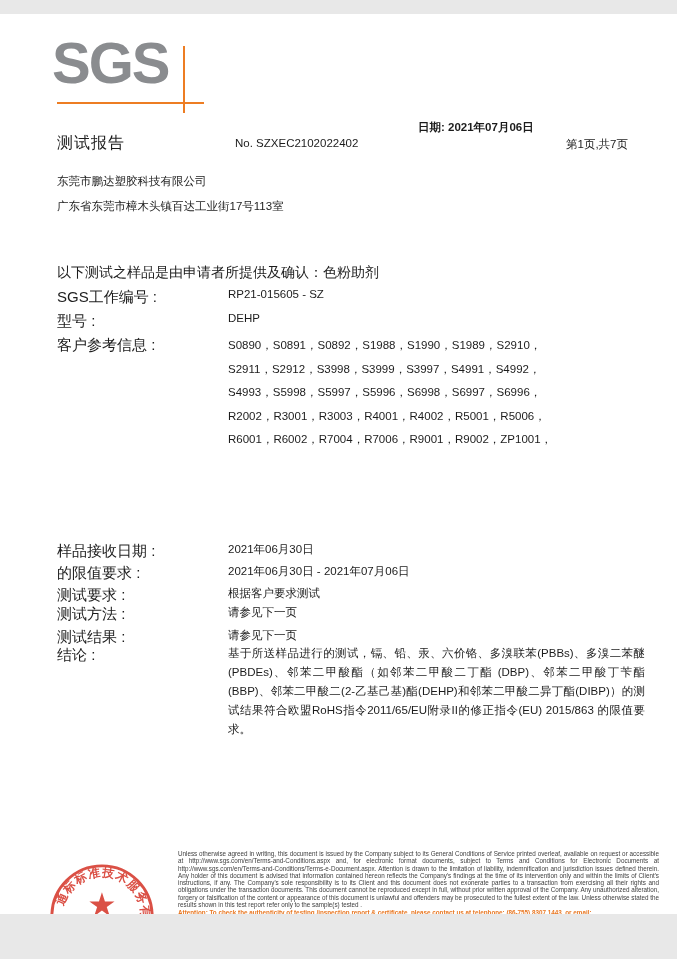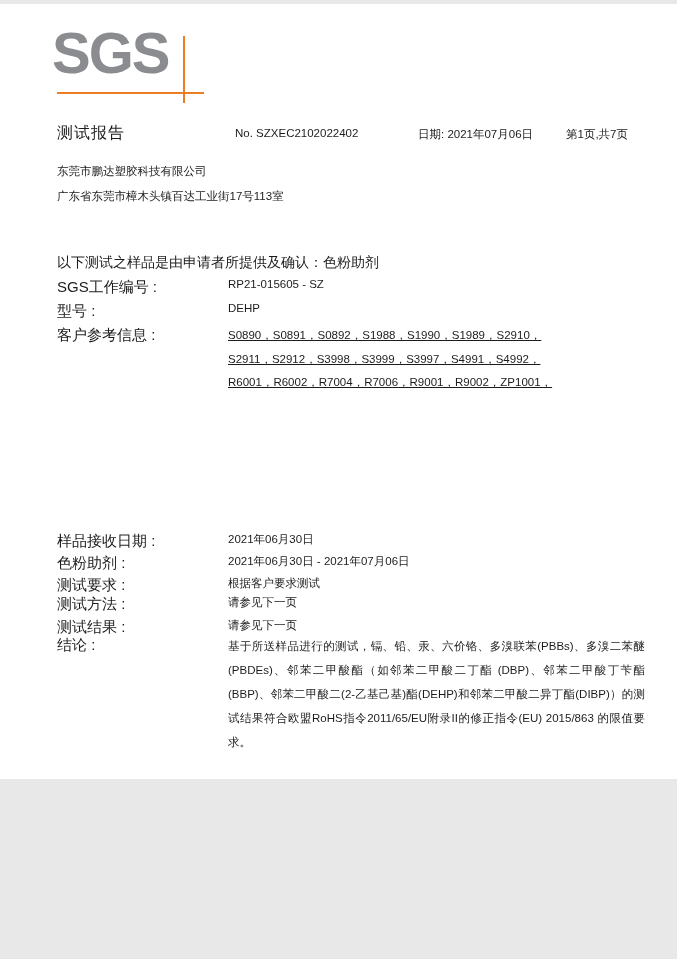--- a/index.html
+++ b/index.html
@@ -1,45 +1,45 @@
 <!DOCTYPE html>
 <html><head>
 <meta charset="utf-8">
 <style>
   html,body{margin:0;padding:0;background:#e8e8e8;}
   .page{
-    position:relative;width:677px;height:775px;margin:4px auto;
+    position:relative;width:677px;height:900px;margin:14px auto;
     background:#ffffff;overflow:hidden;
     font-family:"Liberation Sans","DejaVu Sans",sans-serif;
     color:#1c1c1c;
   }
   .abs{position:absolute;}
   
   .logo-text{
     left:52px;top:20px;font-size:58px;font-weight:bold;color:#8a8c8f;
     letter-spacing:-2px;line-height:1;
   }
   .logo-hline{left:57px;top:88px;width:147px;height:2px;background:#ed7d23;}
   .logo-vline{left:183px;top:32px;width:2px;height:67px;background:#ed7d23;}
   
   .doc-title{left:57px;top:119px;font-size:16px;font-weight:normal;letter-spacing:1px;}
   .report-no{left:235px;top:123px;font-size:11.5px;}
-  .report-date{left:418px;top:123px;font-size:11.5px;}
+  .report-date{left:418px;top:106px;font-size:11.5px;font-weight:bold;}
   .report-page{left:566px;top:123px;font-size:11.5px;}
   
   .applicant-name{left:57px;top:160px;font-size:11.5px;}
   .applicant-address{left:57px;top:185px;font-size:11.5px;}
   .intro-line{left:57px;top:250px;font-size:14px;}
   
   .flabel{left:57px;font-size:15px;white-space:nowrap;}
   .fvalue{left:228px;font-size:11.5px;white-space:nowrap;}
   .ref-lines{left:228px;top:320px;font-size:11.5px;line-height:23.5px;}
-  .ref-lines span{display:block;white-space:nowrap;text-decoration:underline;}
+  .ref-lines span{display:block;white-space:nowrap;}
   .conclusion-text{
-    left:228px;top:630px;width:417px;font-size:11.5px;line-height:24px;
+    left:228px;top:630px;width:417px;font-size:11.5px;line-height:19px;
     text-align:justify;
   }
   
   .stamp{left:48px;top:848px;width:108px;height:108px;opacity:.88;z-index:3;}
   
   .footer-company{left:36px;top:917px;width:150px;font-size:6.5px;line-height:11px;
     color:#9b9b9b;z-index:1;}
   .footer-right{left:178px;top:836px;width:481px;}
   .disclaimer{
     font-size:6.3px;line-height:7.25px;color:#3d3d3d;text-align:justify;margin:0;
@@ -76,27 +76,29 @@
   <div class="abs flabel" style="top:274px">SGS工作编号 :</div>
   <div class="abs fvalue" style="top:274px">RP21-015605 - SZ</div>
 
   <div class="abs flabel" style="top:298px">型号 :</div>
   <div class="abs fvalue" style="top:298px">DEHP</div>
 
   <div class="abs flabel" style="top:322px">客户参考信息 :</div>
   <div class="abs ref-lines">
     <span>S0890，S0891，S0892，S1988，S1990，S1989，S2910，</span>
     <span>S2911，S2912，S3998，S3999，S3997，S4991，S4992，</span>
+    <span>S4993，S5998，S5997，S5996，S6998，S6997，S6996，</span>
+    <span>R2002，R3001，R3003，R4001，R4002，R5001，R5006，</span>
     <span>R6001，R6002，R7004，R7006，R9001，R9002，ZP1001，</span>
   </div>
 
   <div class="abs flabel" style="top:528px">样品接收日期 :</div>
   <div class="abs fvalue" style="top:528px">2021年06月30日</div>
 
-  <div class="abs flabel" style="top:550px">色粉助剂 :</div>
+  <div class="abs flabel" style="top:550px">的限值要求 :</div>
   <div class="abs fvalue" style="top:550px">2021年06月30日 - 2021年07月06日</div>
 
   <div class="abs flabel" style="top:572px">测试要求 :</div>
   <div class="abs fvalue" style="top:572px">根据客户要求测试</div>
 
   <div class="abs flabel" style="top:591px">测试方法 :</div>
   <div class="abs fvalue" style="top:591px">请参见下一页</div>
 
   <div class="abs flabel" style="top:614px">测试结果 :</div>
   <div class="abs fvalue" style="top:614px">请参见下一页</div>

